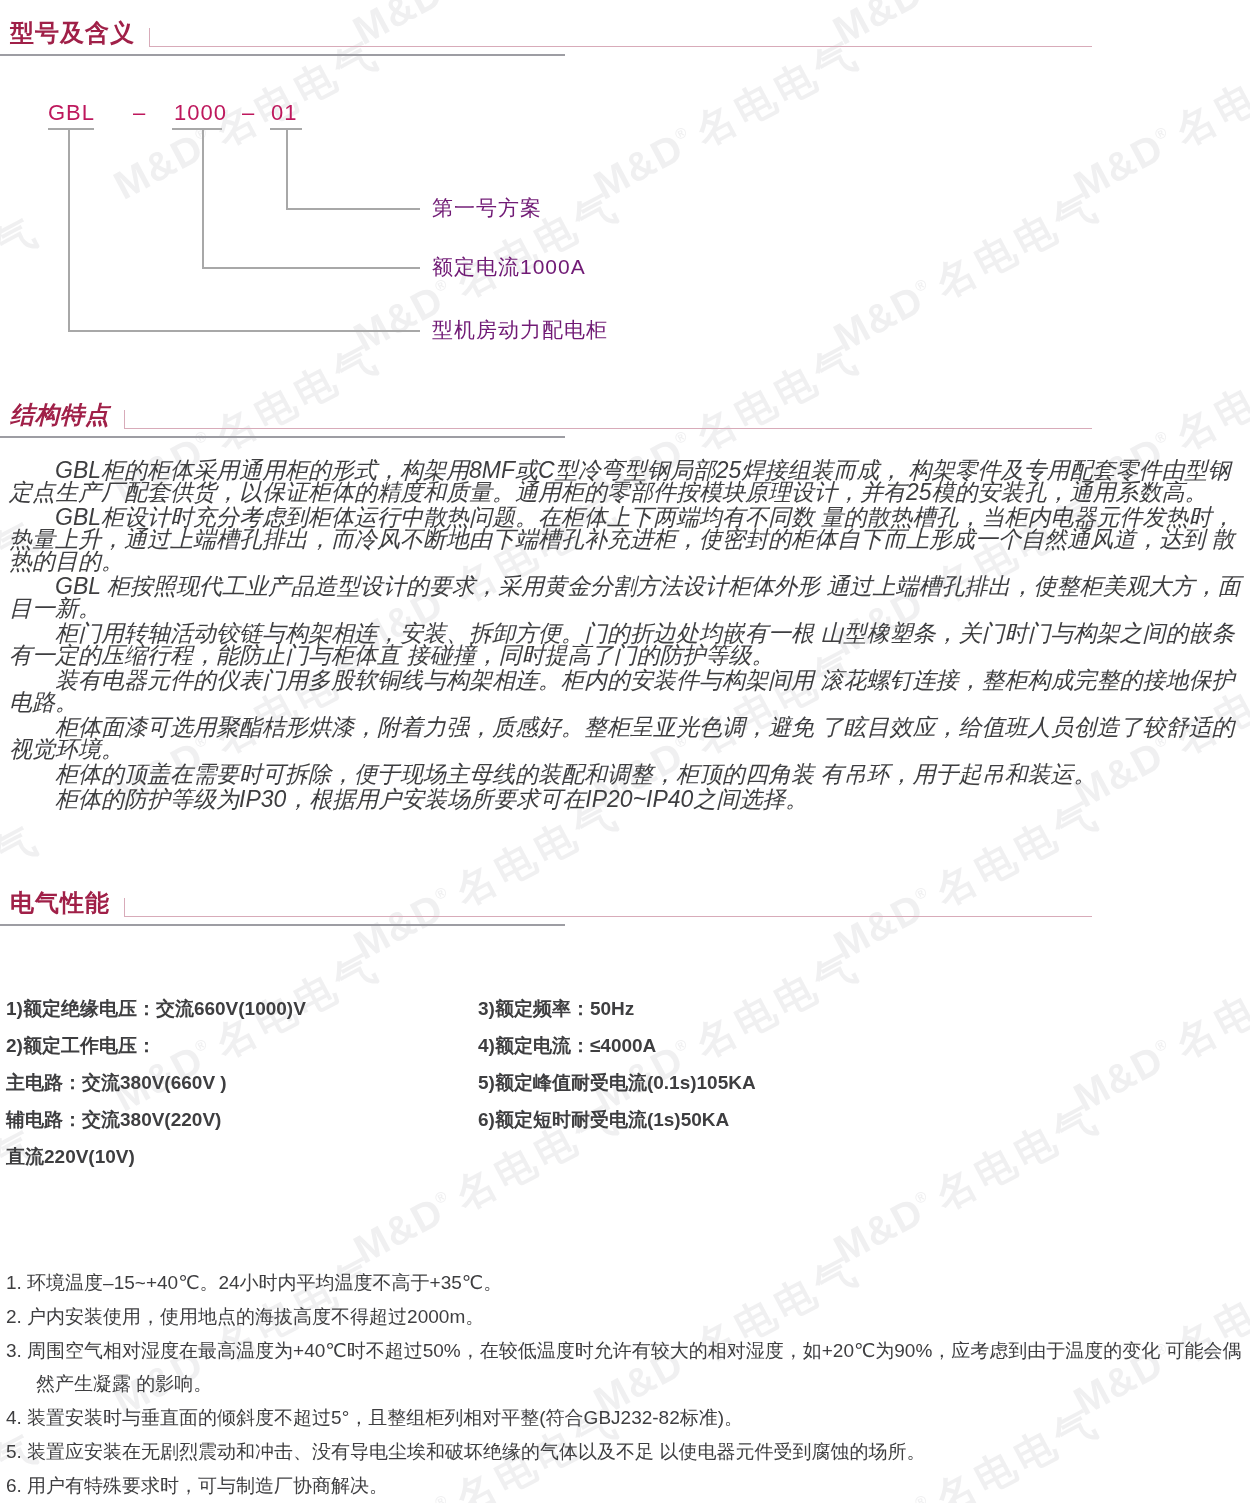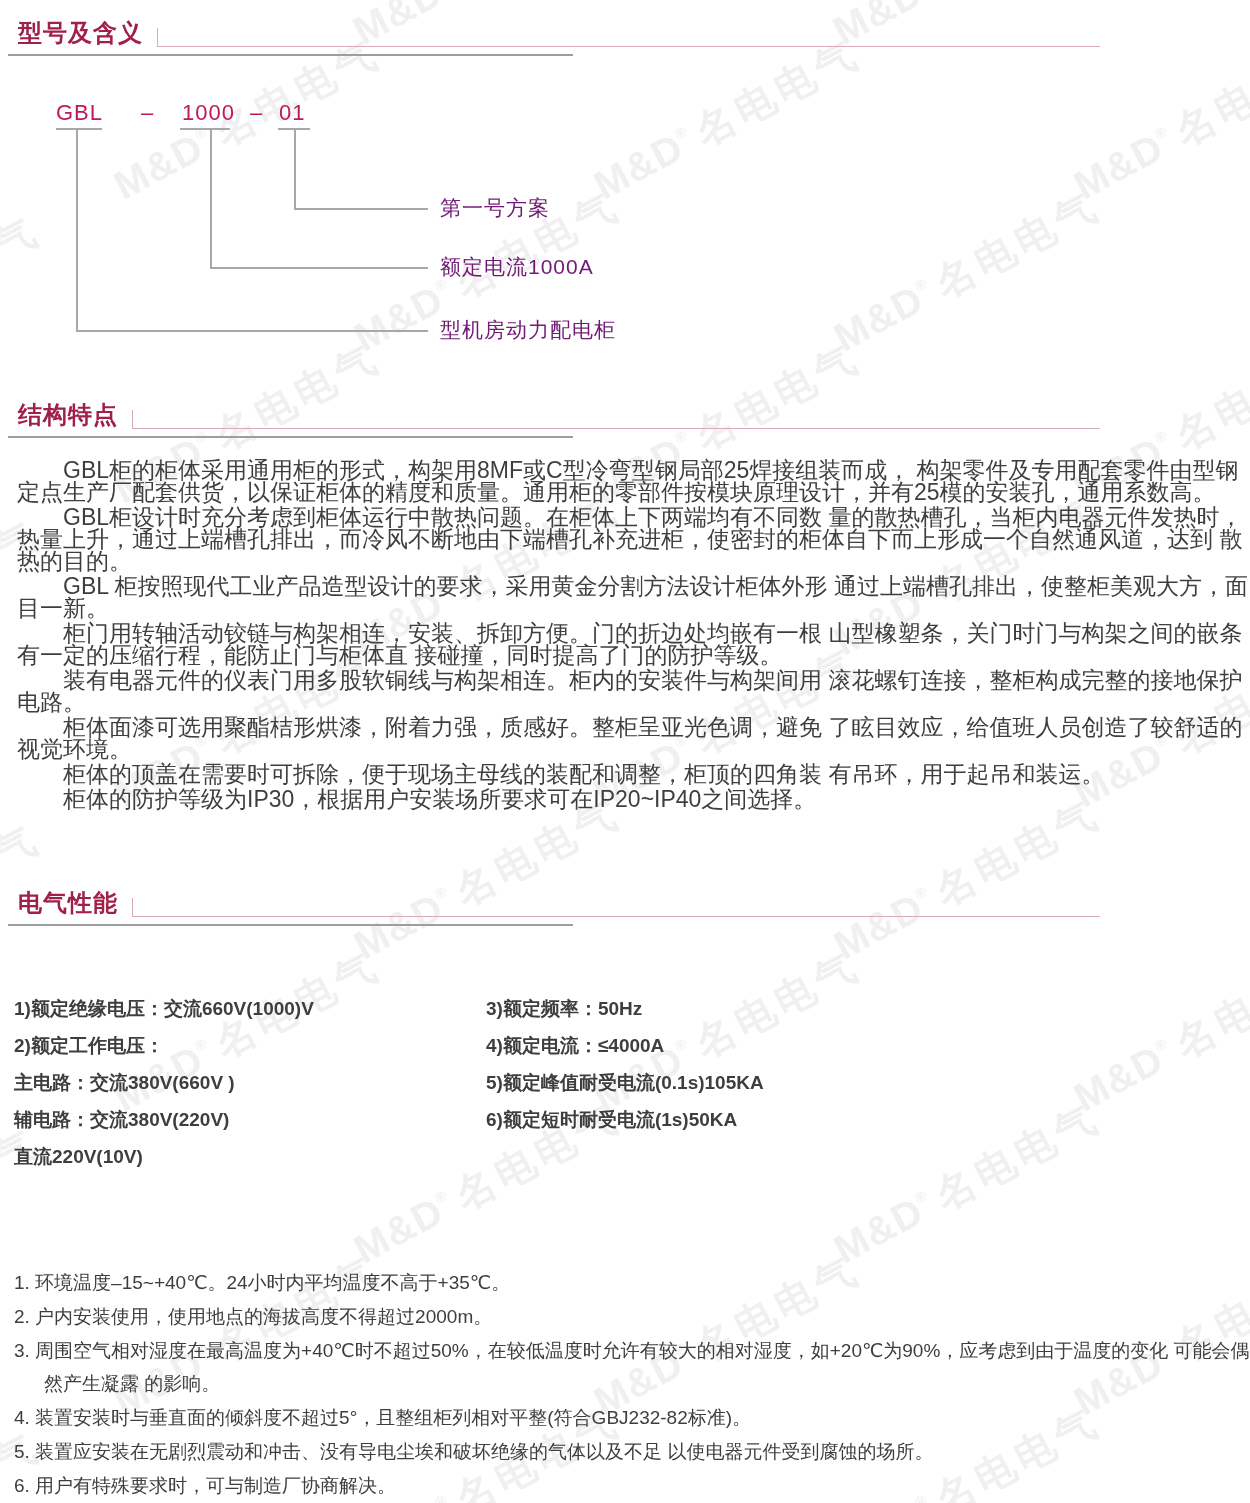--- a/index.html
+++ b/index.html
@@ -25,30 +25,30 @@
     color:rgba(148,146,158,0.14);
     transform:rotate(-28deg);
     white-space:nowrap;pointer-events:none;
     letter-spacing:1px;
   }
   .watermark sup{font-size:15px;vertical-align:18px;}
   .wm-name{margin-left:8px;letter-spacing:5px;font-weight:600;}
 
   
   #content{position:absolute;inset:0;z-index:1;}
-  section{position:absolute;left:8px;width:1092px;}
+  section{position:absolute;left:0;width:1092px;}
 
   .sec-head{display:flex;align-items:flex-end;padding-left:10px;position:relative;height:34px;}
   .sec-title{font-size:24px;font-weight:bold;color:var(--accent);line-height:30px;letter-spacing:1px;white-space:nowrap;}
   .head-tick{width:1px;height:19px;background:var(--pink);margin:0 0 1px 14px;flex:0 0 auto;}
   .head-rule{flex:1;height:1px;background:var(--pink);margin-bottom:1px;}
   .head-underline{position:absolute;left:0;bottom:-8px;width:565px;height:2px;background:var(--rule);}
 
   #sec-model{top:14px;height:380px;}
-  #sec-structure{top:396px;height:486px;}
+  #sec-structure{top:396px;height:486px;font-style:italic;}
   #sec-electrical{top:884px;height:314px;}
   #sec-conditions{top:1200px;height:300px;}
 
   
   .diagram{position:absolute;top:86px;left:0;width:1250px;height:290px;}
   .code-part{position:absolute;top:0;font-size:22px;color:#be185d;letter-spacing:1px;}
   .dline{position:absolute;background:var(--line);}
   .d-label{position:absolute;left:432px;font-size:21px;color:#701a75;line-height:24px;letter-spacing:1px;white-space:nowrap;}
 
   

